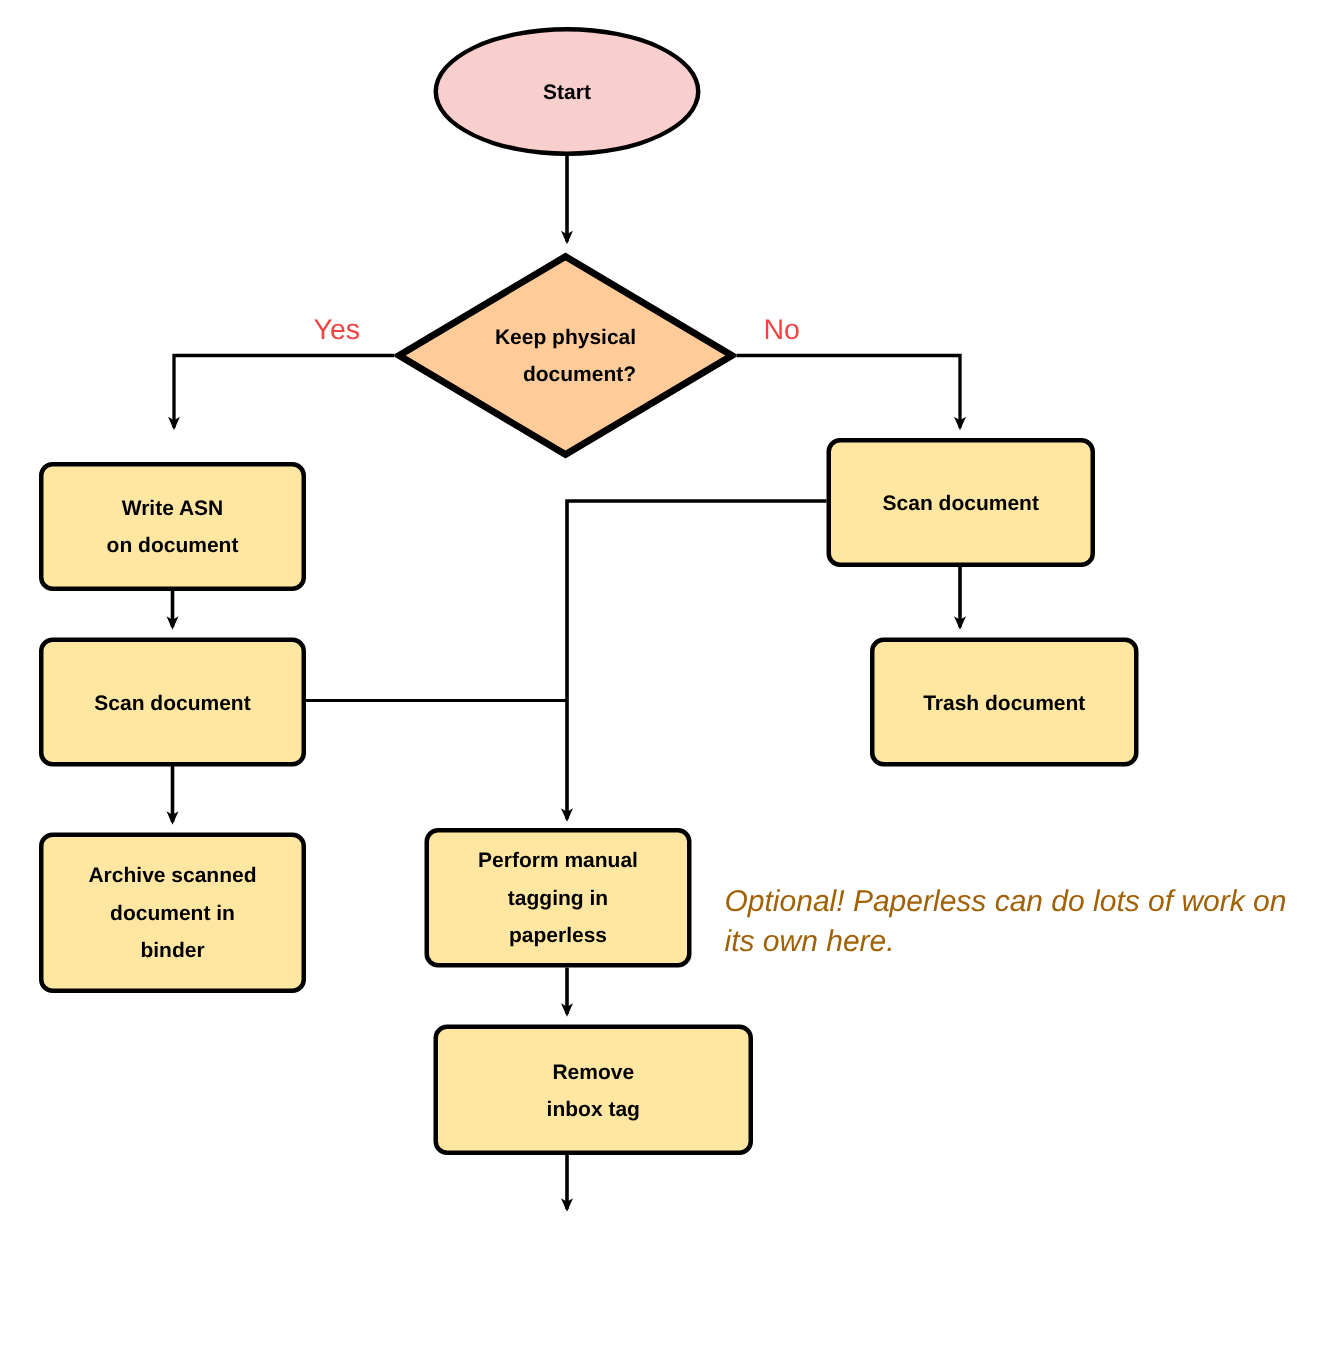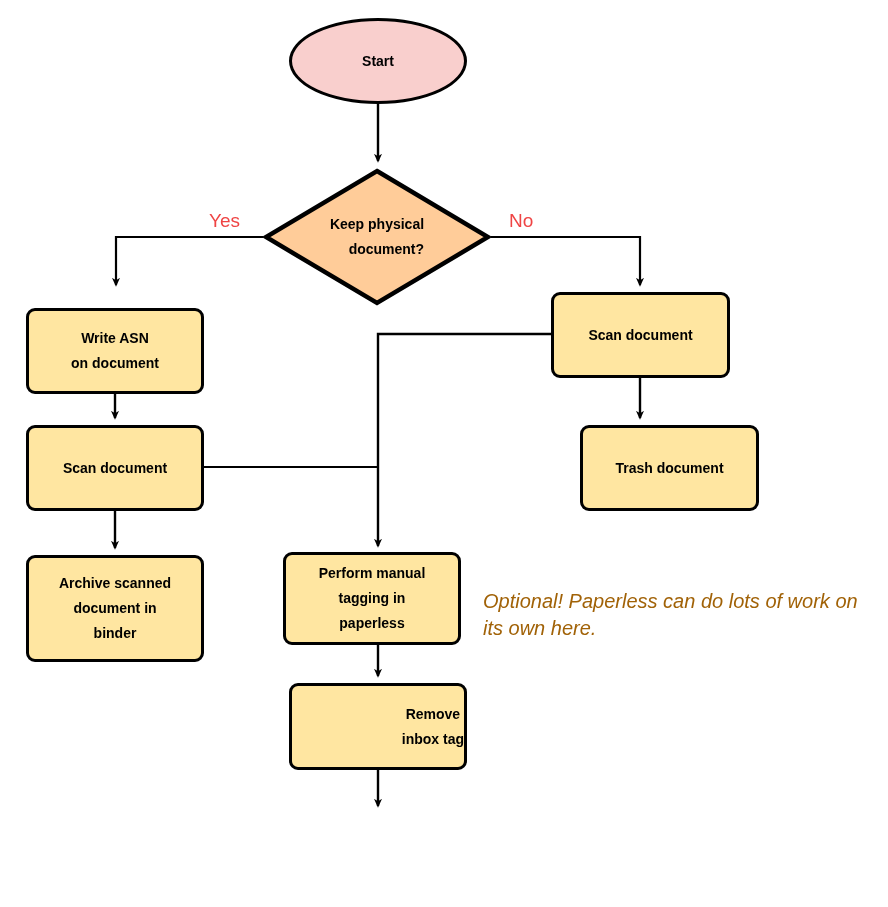--- a/index.html
+++ b/index.html
@@ -150,21 +150,21 @@
   <div class="node process" style="left:580px; top:425px; width:179px; height:86px;">
     <span>Trash document</span>
   </div>
 
   <div class="node process" style="left:283px; top:552px; width:178px; height:93px;">
     <span>Perform manual
 tagging in
 paperless</span>
   </div>
 
-  <div class="node process" style="left:289px; top:683px; width:178px; height:87px;justify-content:flex-end;">
+  <div class="node process" style="left:289px; top:683px; width:213px; height:87px;">
     <span>Remove
 inbox tag</span>
   </div>
 
 
   <div class="note" style="left:483px; top:588px; width:400px;">Optional! Paperless can do lots of work on
 its own here.</div>
 
 </div>
 

